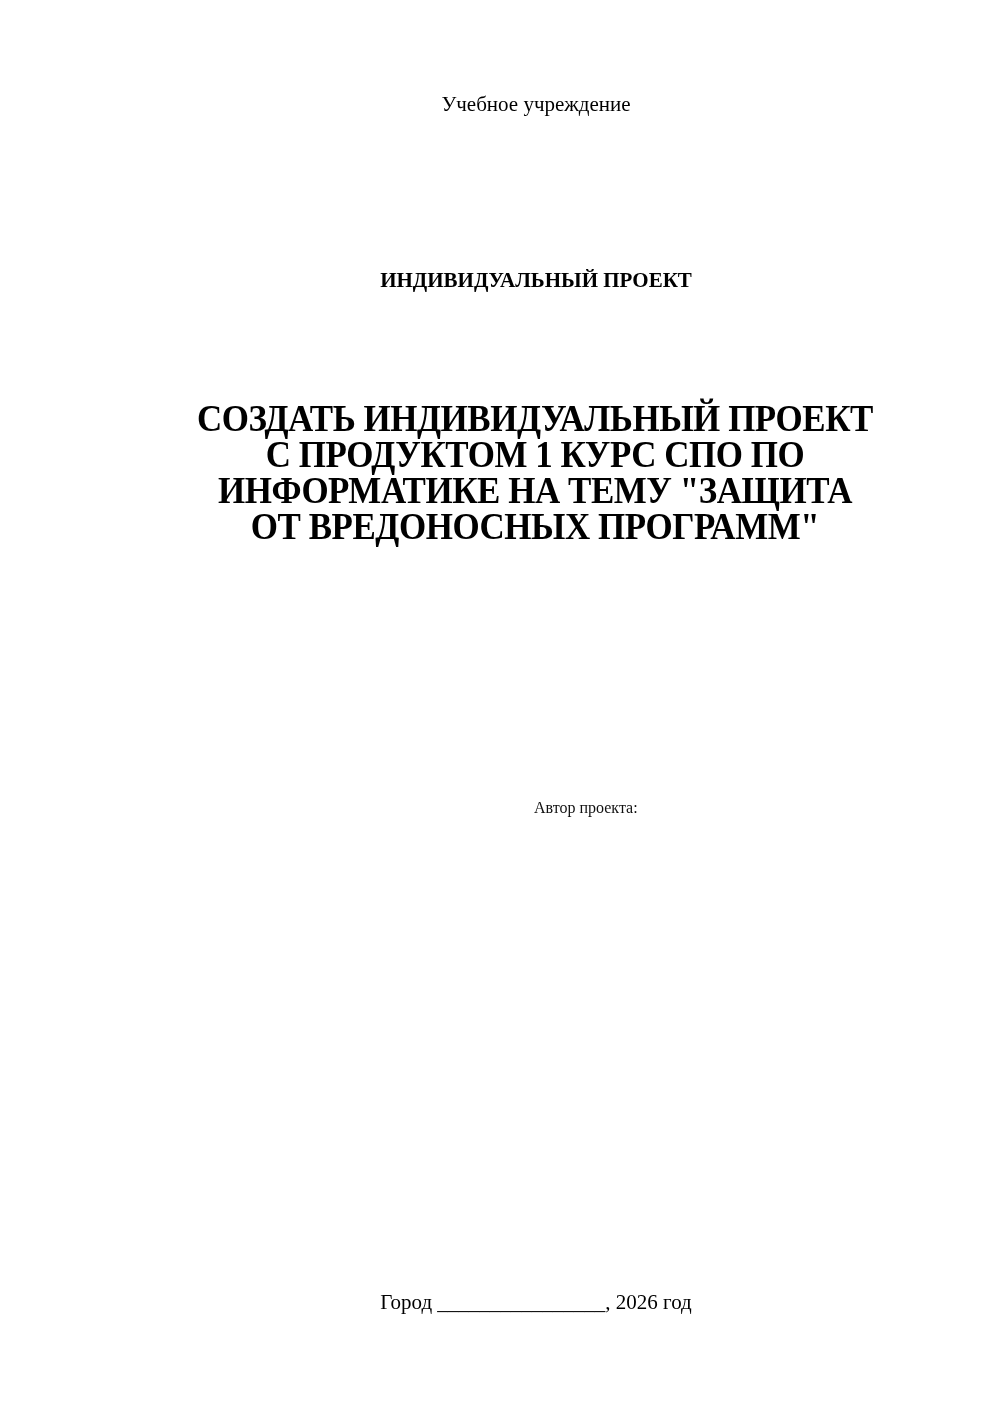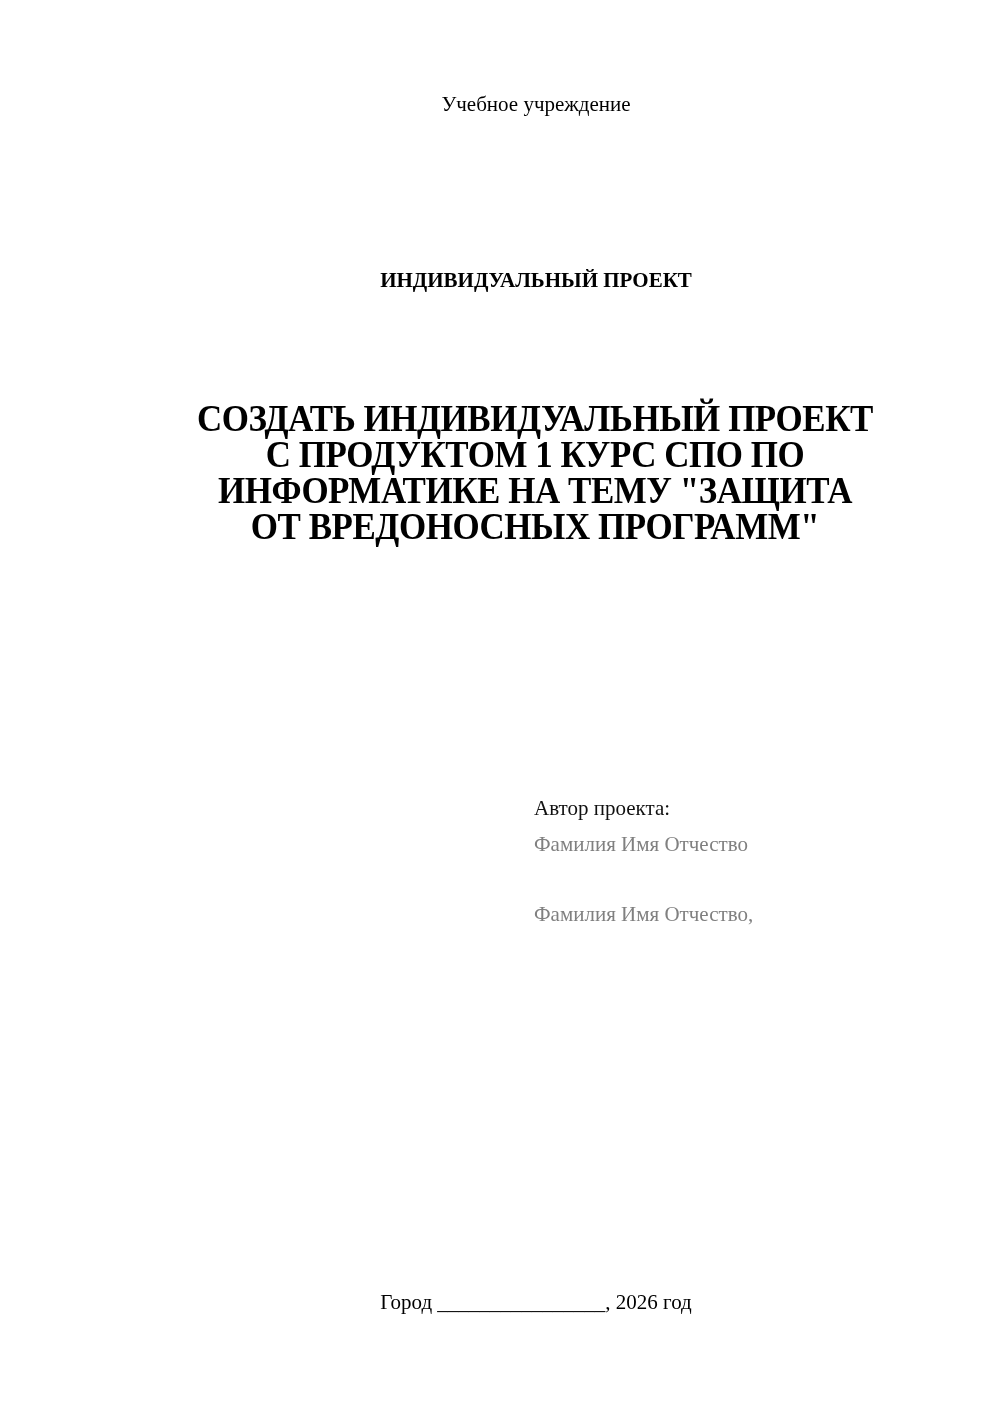--- a/index.html
+++ b/index.html
@@ -4,21 +4,21 @@
   <style>
     html, body { margin: 0; padding: 0; background: #ffffff; }
     body { width: 1000px; height: 1414px; position: relative; overflow: hidden;
       font-family: "Liberation Serif", "DejaVu Serif", serif; color: #000; }
     .abs { position: absolute; }
     .institution { left: 0; width: 1072px; top: 92px; text-align: center; font-size: 21px; }
     .doc-type { left: 0; width: 1072px; top: 268px; text-align: center; font-size: 21px; font-weight: bold; }
     .title { left: 140px; width: 790px; top: 400px; text-align: center; font-size: 38px; font-weight: bold;
       line-height: 36px; letter-spacing: -0.5px; transform: scaleX(0.92); transform-origin: center top; }
     .title-line { display: block; }
-    .meta { left: 534px; top: 790px; font-size: 21px; }
+    .meta { left: 534px; top: 790px; font-size: 16px; }
     .meta .row { height: 36px; line-height: 36px; white-space: nowrap; }
     .meta .gap { height: 34px; }
     .label { color: #111; }
     .placeholder { color: #808080; }
     .footer { left: 0; width: 1072px; top: 1290px; text-align: center; font-size: 21px; }
   </style>
 </head>
 <body>
 
 <div class="abs institution">Учебное учреждение</div>
@@ -27,18 +27,16 @@
 
 <div class="abs title">
   <span class="title-line">СОЗДАТЬ ИНДИВИДУАЛЬНЫЙ ПРОЕКТ</span>
   <span class="title-line">С ПРОДУКТОМ 1 КУРС СПО ПО</span>
   <span class="title-line">ИНФОРМАТИКЕ НА ТЕМУ "ЗАЩИТА</span>
   <span class="title-line">ОТ ВРЕДОНОСНЫХ ПРОГРАММ"</span>
 </div>
 
 <div class="abs meta">
   <div class="row label">Автор проекта:</div>
-  <div class="row placeholder">Фамилия Имя Отчество</div>
   <div class="gap"></div>
-  <div class="row placeholder">Фамилия Имя Отчество,</div>
 </div>
 
 <div class="abs footer">Город ________________, 2026 год</div>
 
 </body></html>

